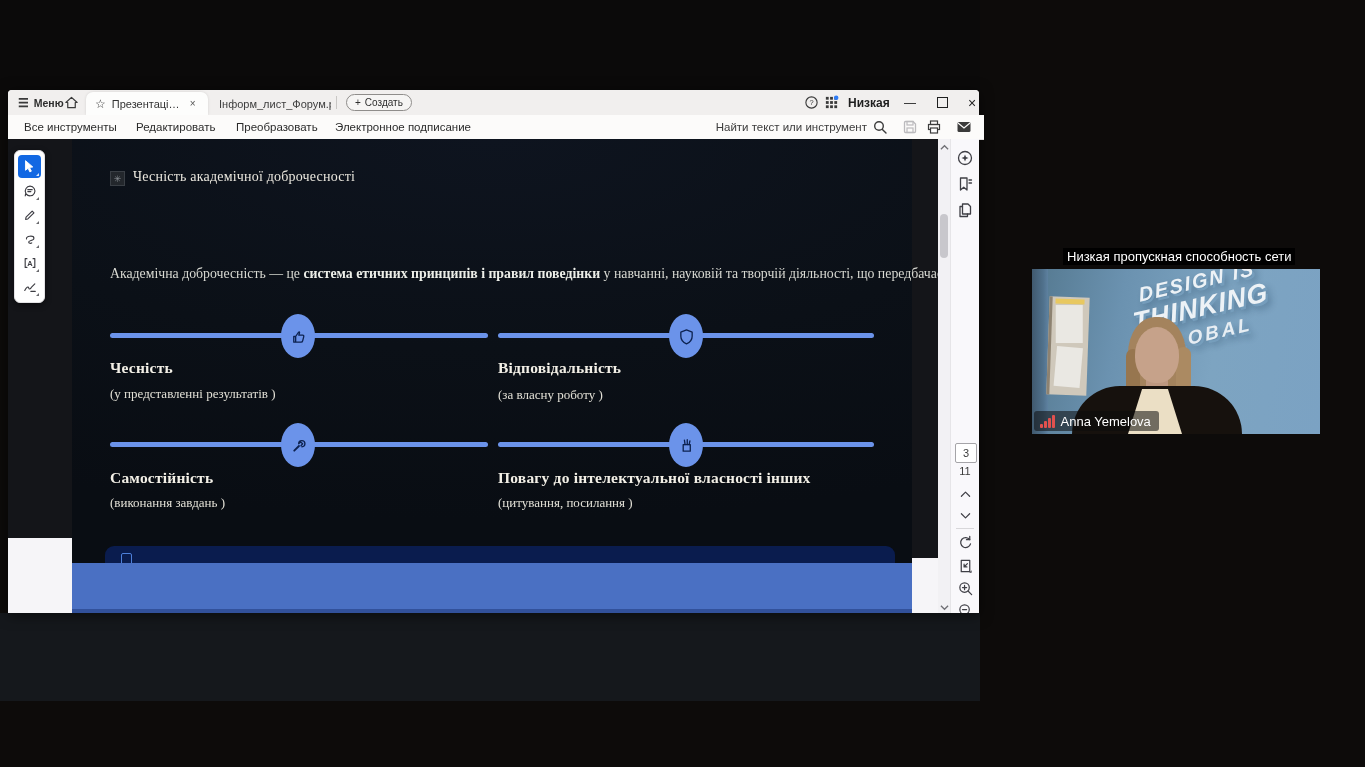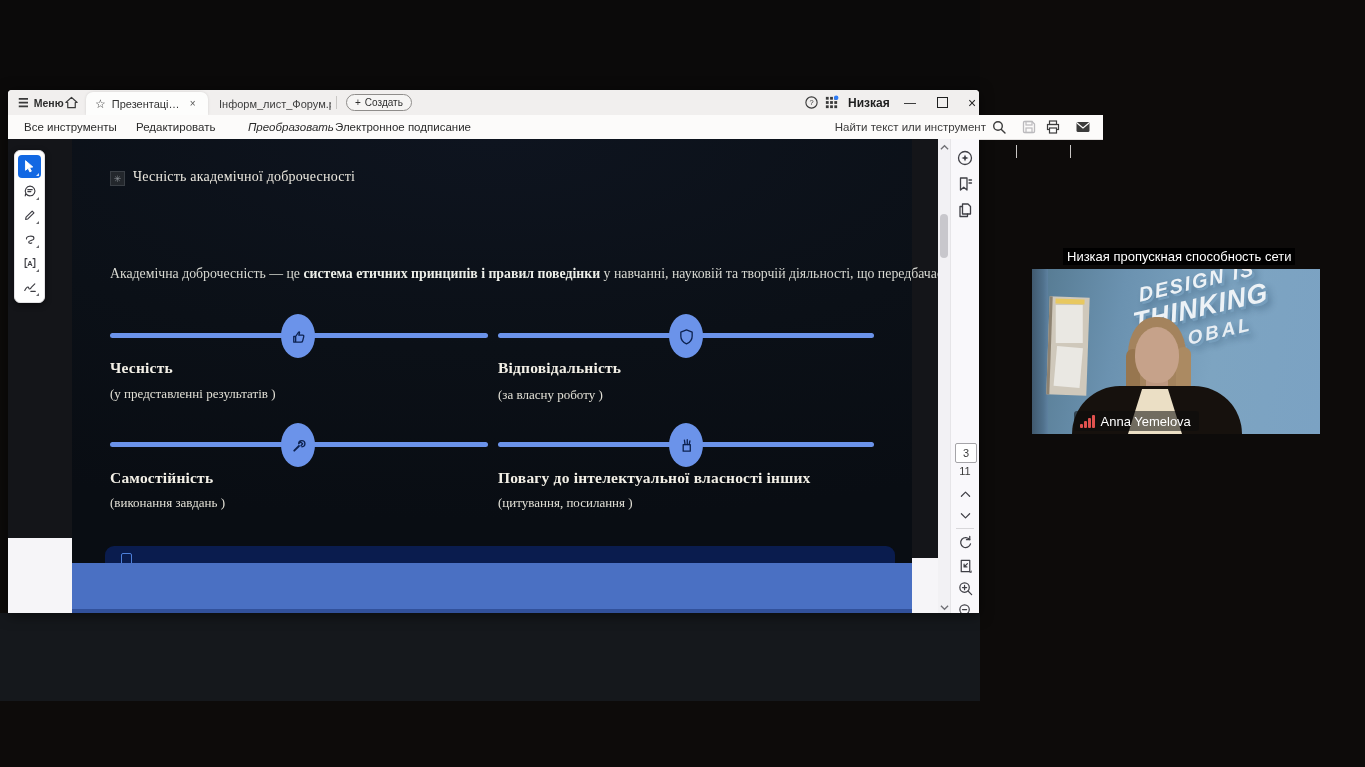--- a/index.html
+++ b/index.html
@@ -31,23 +31,23 @@
   #help-btn{left:796px;}
   #grid-btn{left:816px;}
   #login-btn{left:840px;font-size:12px;font-weight:bold;color:#1e1e1e;}
   .winctl{position:absolute;top:0;width:28px;height:25px;display:flex;align-items:center;justify-content:center;color:#1f1f1f;}
   #min-btn{left:888px;font-size:12px;}
   #restore-btn{left:920px;}
   #close-btn{left:950px;font-size:14px;}
   .restore-sq{width:9px;height:9px;border:1.2px solid #1f1f1f;background:transparent;}
 
   
-  #toolbar{left:0;top:25px;width:1095px;height:24px;background:#fcfbfa;border-bottom:1px solid #e0dedd;}
+  #toolbar{left:0;top:25px;width:976px;height:24px;background:#fcfbfa;border-bottom:1px solid #e0dedd;}
   .menu-item{position:absolute;top:0;height:24px;display:flex;align-items:center;font-size:11.5px;color:#2b2b2b;}
-  #mi0{left:16px;} #mi1{left:128px;} #mi2{left:240px;font-style:italic;} #mi3{left:327px;}
+  #mi0{left:16px;} #mi1{left:128px;} #mi2{left:228px;} #mi3{left:327px;}
   #find-label{position:absolute;right:117px;top:0;height:24px;display:flex;align-items:center;font-size:11.5px;color:#3c3c3c;}
   .tb-icon{position:absolute;top:4px;width:16px;height:16px;}
   #find-icon{right:96px;} #save-icon{right:66px;} #print-icon{right:42px;} #mail-icon{right:12px;}
   #tbsep1{right:86px;top:30px;} #tbsep2{right:32px;top:30px;}
 
   
   #content{left:0;top:49px;width:971px;height:474px;background:#141519;overflow:hidden;}
   #corner-left{left:0;top:399px;width:64px;height:75px;background:#f6f5f8;}
   #corner-right{left:904px;top:419px;width:26px;height:55px;background:#f6f5f8;}
 
@@ -122,21 +122,21 @@
   #wa3{font-size:19px;letter-spacing:3px;margin-top:4px;opacity:.95;}
   #hair{left:96px;top:48px;width:58px;height:80px;border-radius:46% 46% 40% 40%;background:#a4835d;}
   #hair-l{left:94px;top:80px;width:14px;height:70px;border-radius:8px;background:#97764f;}
   #hair-r{left:144px;top:78px;width:15px;height:66px;border-radius:8px;background:#ab8a62;}
   #face{left:103px;top:58px;width:44px;height:56px;border-radius:50% 50% 46% 46%;background:#c6a28a;}
   #neck{left:114px;top:104px;width:22px;height:18px;background:#bd9880;}
   #jacket{left:40px;top:117px;width:170px;height:48px;border-radius:48px 48px 0 0;background:#16110d;}
   #sweater{left:96px;top:120px;width:54px;height:45px;background:#ebdfc5;
     clip-path:polygon(26% 0,74% 0,100% 100%,0 100%);}
   #name-pill{left:2px;top:142px;height:20px;padding:0 8px 0 6px;background:rgba(12,12,12,.55);
-    border-radius:3px;display:flex;align-items:center;gap:6px;margin-left:40px;}
+    border-radius:3px;display:flex;align-items:center;gap:6px;}
   #name-pill span{color:#fff;font-size:13px;}
   .bars{display:flex;align-items:flex-end;gap:1.5px;}
   .bars i{display:block;width:2.5px;background:#e0514e;border-radius:1px;}
 
   .txt{white-space:pre;}
 </style>
 </head>
 <body>
 
 <div id="screen">

